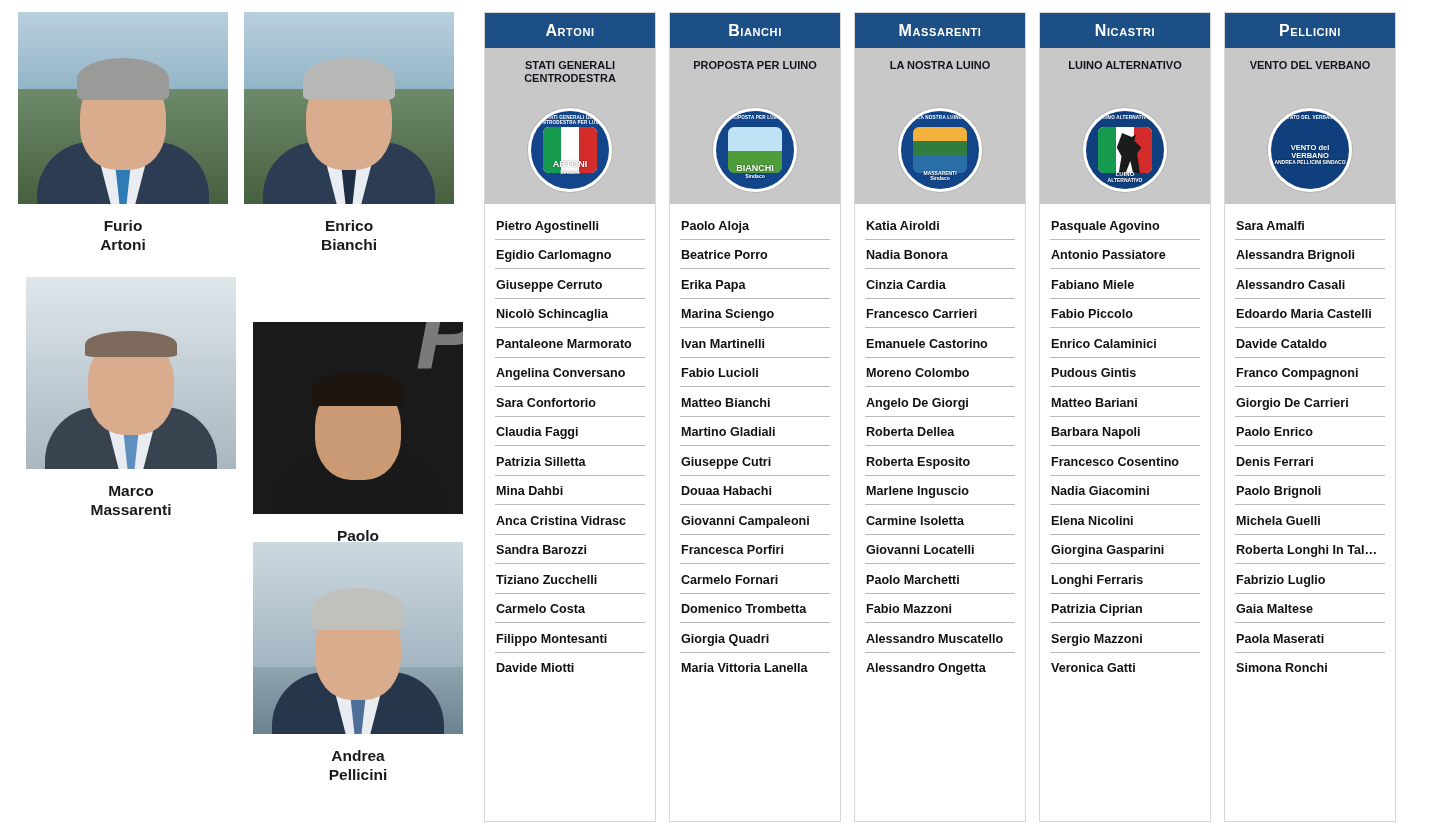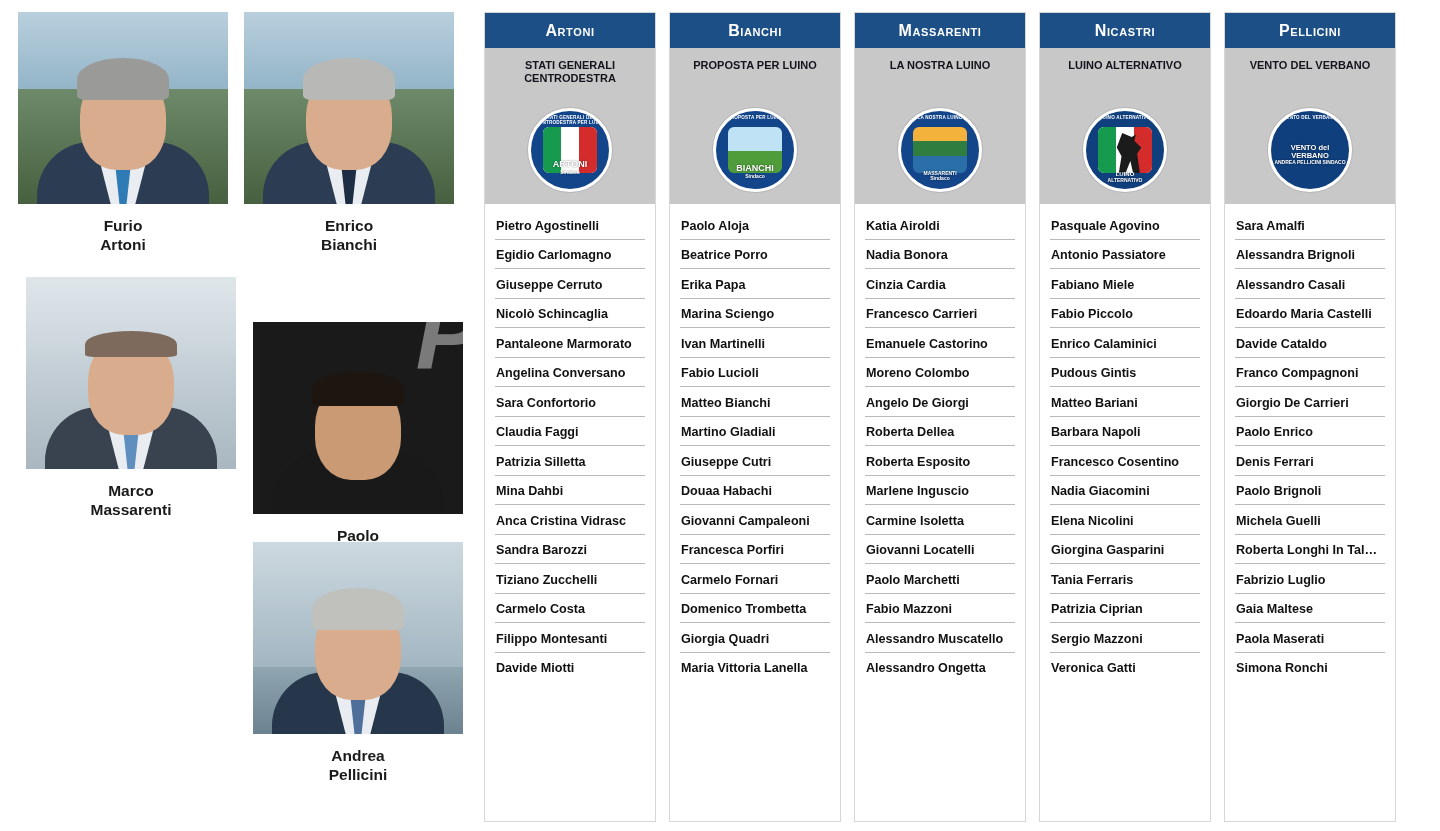--- a/index.html
+++ b/index.html
@@ -416,21 +416,21 @@
         <div class="name-row">Fabiano Miele</div>
         <div class="name-row">Fabio Piccolo</div>
         <div class="name-row">Enrico Calaminici</div>
         <div class="name-row">Pudous Gintis</div>
         <div class="name-row">Matteo Bariani</div>
         <div class="name-row">Barbara Napoli</div>
         <div class="name-row">Francesco Cosentino</div>
         <div class="name-row">Nadia Giacomini</div>
         <div class="name-row">Elena Nicolini</div>
         <div class="name-row">Giorgina Gasparini</div>
-        <div class="name-row">Tania Ferraris</div>
+        <div class="name-row">Longhi Ferraris</div>
         <div class="name-row">Patrizia Ciprian</div>
         <div class="name-row">Sergio Mazzoni</div>
         <div class="name-row" style="border-bottom:none">Veronica Gatti</div>
       </div>
     </div>
 
     <div class="list-col">
       <div class="col-header">Pellicini</div>
       <div class="col-subhead">VENTO DEL VERBANO</div>
       <div class="logo-wrap">

